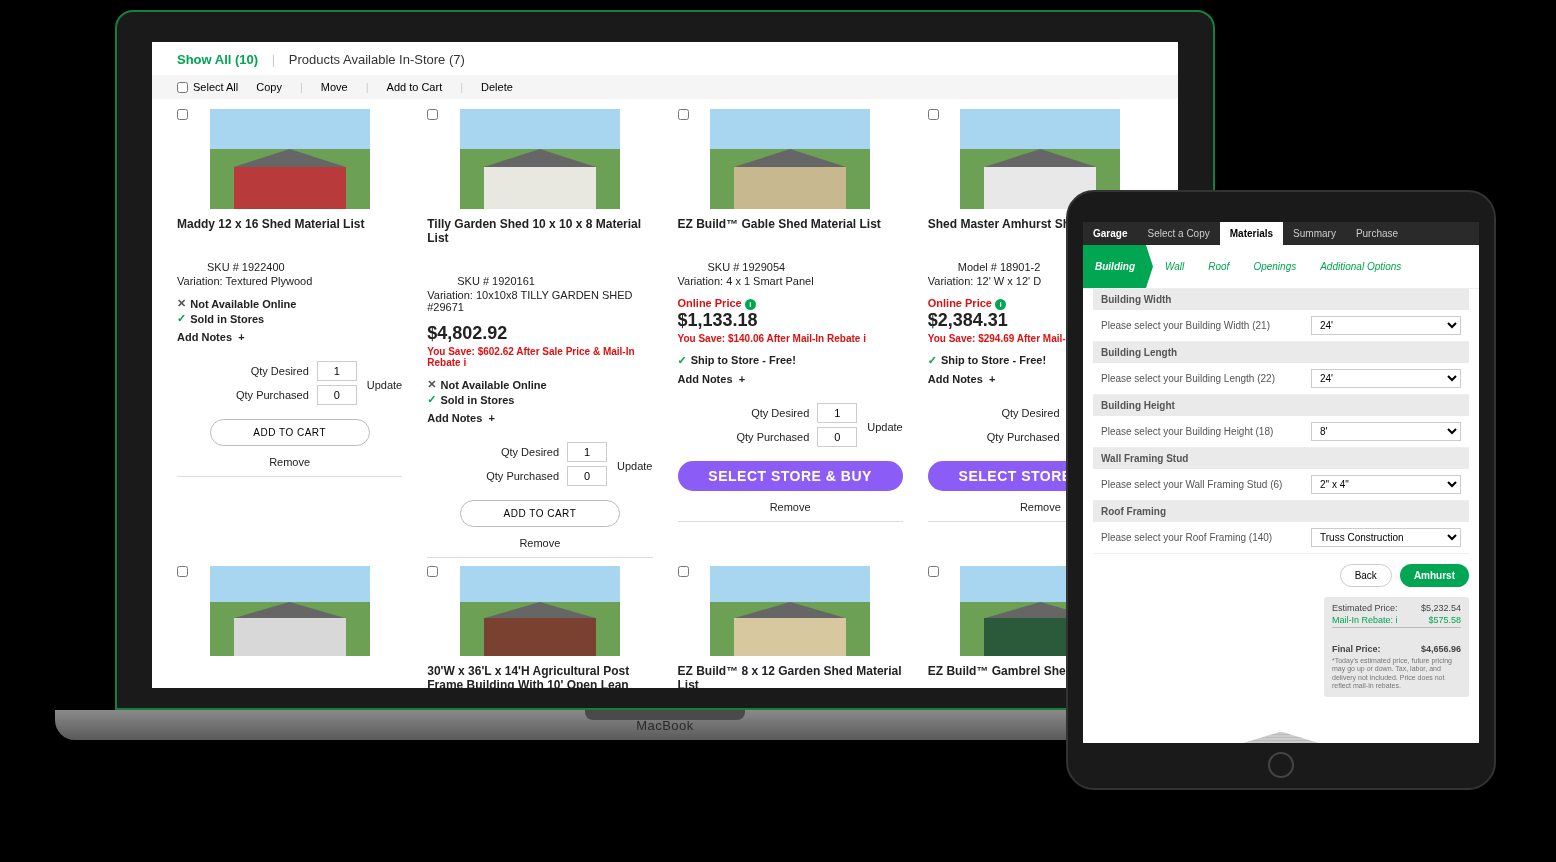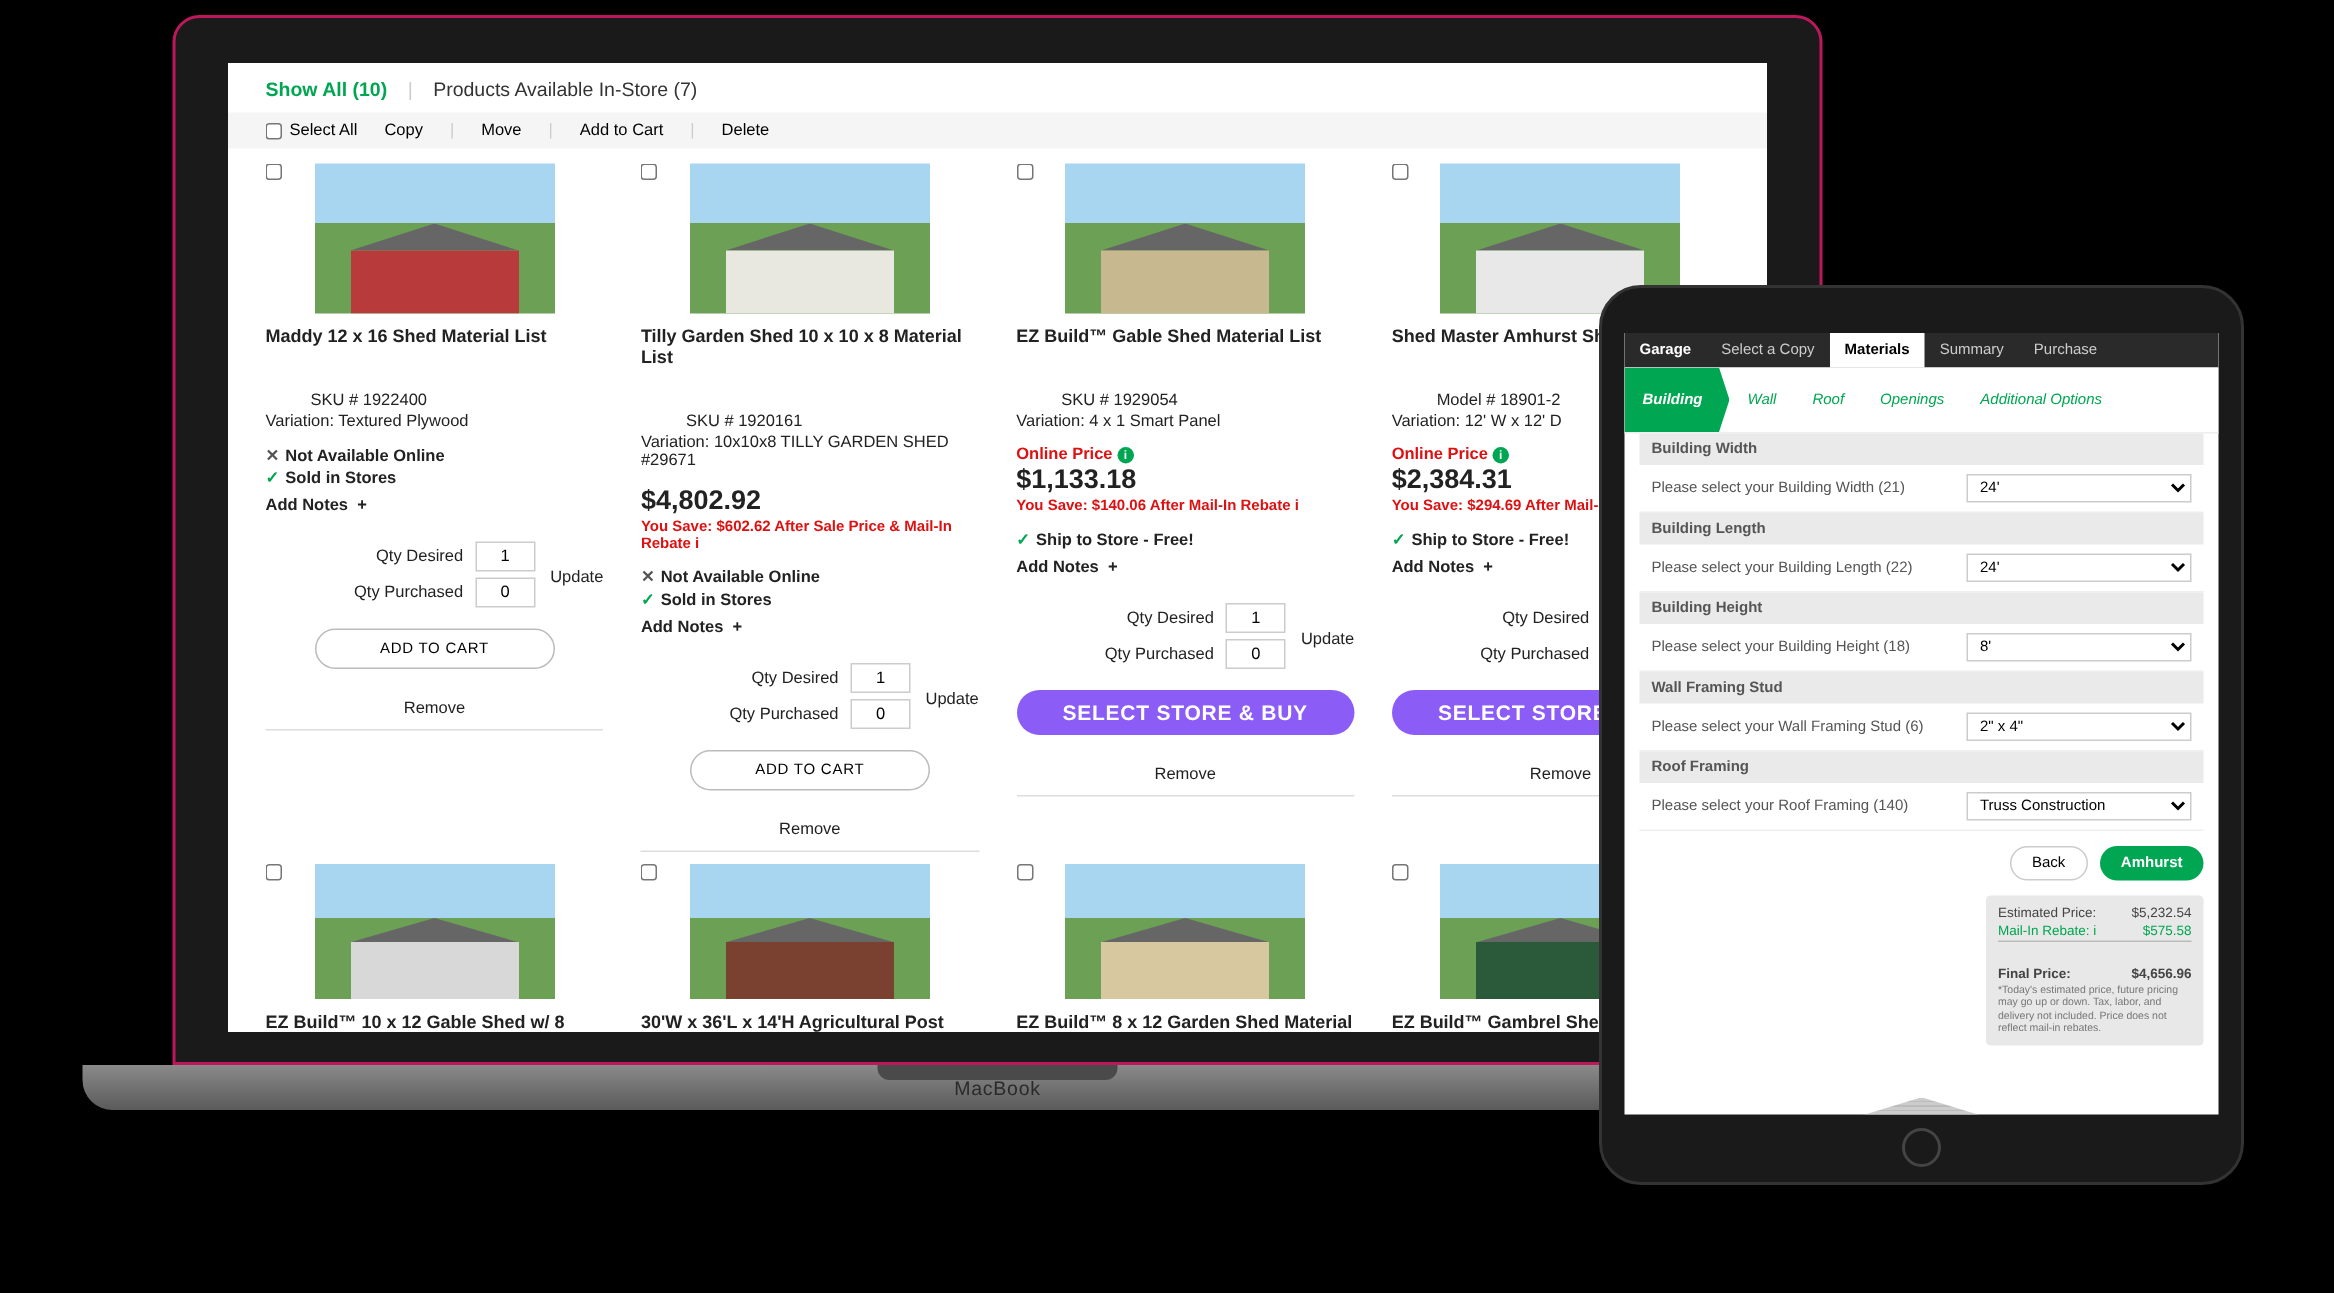--- a/index.html
+++ b/index.html
@@ -11,21 +11,21 @@
   top: 10px;
   left: 115px;
   width: 1100px;
   height: 750px;
 }
 .macbook-screen-bezel {
   background: #1a1a1a;
   border-radius: 18px 18px 0 0;
   padding: 30px 35px 20px 35px;
   height: 700px;
-  border: 2px solid #be185d;
+  border: 2px solid #15803d;
 }
 .macbook-screen {
   background: #fff;
   height: 100%;
   overflow: hidden;
 }
 .macbook-base {
   background: linear-gradient(#8a8a8a, #5a5a5a);
   height: 30px;
   margin: 0 -60px;
@@ -148,21 +148,21 @@
 .btn-white {
   display: block; width: 160px; margin: 10px auto 0 auto;
   padding: 7px; border: 1px solid #bbb; background: #fff; border-radius: 16px;
   font-size: 10px; letter-spacing: 0.5px; text-align: center; cursor: pointer;
 }
 .btn-blue {
   display: block; width: 100%; margin: 10px auto 0 auto;
   padding: 7px; border: none; background: #8b5cf6; color: #fff; border-radius: 16px;
   font-size: 14px; letter-spacing: 0.5px; font-weight: 600; text-align: center; cursor: pointer;
 }
-.remove { text-align: center; margin-top: 20px; font-size: 11px; padding-bottom: 8px; border-bottom: 1px solid #ddd; }
+.remove { text-align: center; margin-top: 10px; font-size: 11px; padding-bottom: 8px; border-bottom: 1px solid #ddd; }
 
 .products-row2 {
   display: grid;
   grid-template-columns: repeat(4, 1fr);
   gap: 10px 25px;
   padding: 8px 25px 0 25px;
 }
 .products-row2 .prod-img { height: 90px; }
 
 
@@ -431,21 +431,20 @@
   </div>
       <div class="products-row2" id="products-row2">
     <div class="product">
       <input type="checkbox" class="prod-check" style="">
       <div class="prod-img">
         <div class="shed-shape">
                 <div class="shed-roof"></div>
                 <div class="shed-body" style="background:#d8d8d8"></div>
               </div>
       </div>
-      <div class="prod-title" style="margin-bottom:0">EZ Build™ 10 x 12 Gable Shed w/ 8 Sidewall Material List</div>
     </div>
 
     <div class="product">
       <input type="checkbox" class="prod-check" style="">
       <div class="prod-img">
         <div class="shed-shape">
                 <div class="shed-roof"></div>
                 <div class="shed-body" style="background:#7a4030"></div>
               </div>
       </div>

